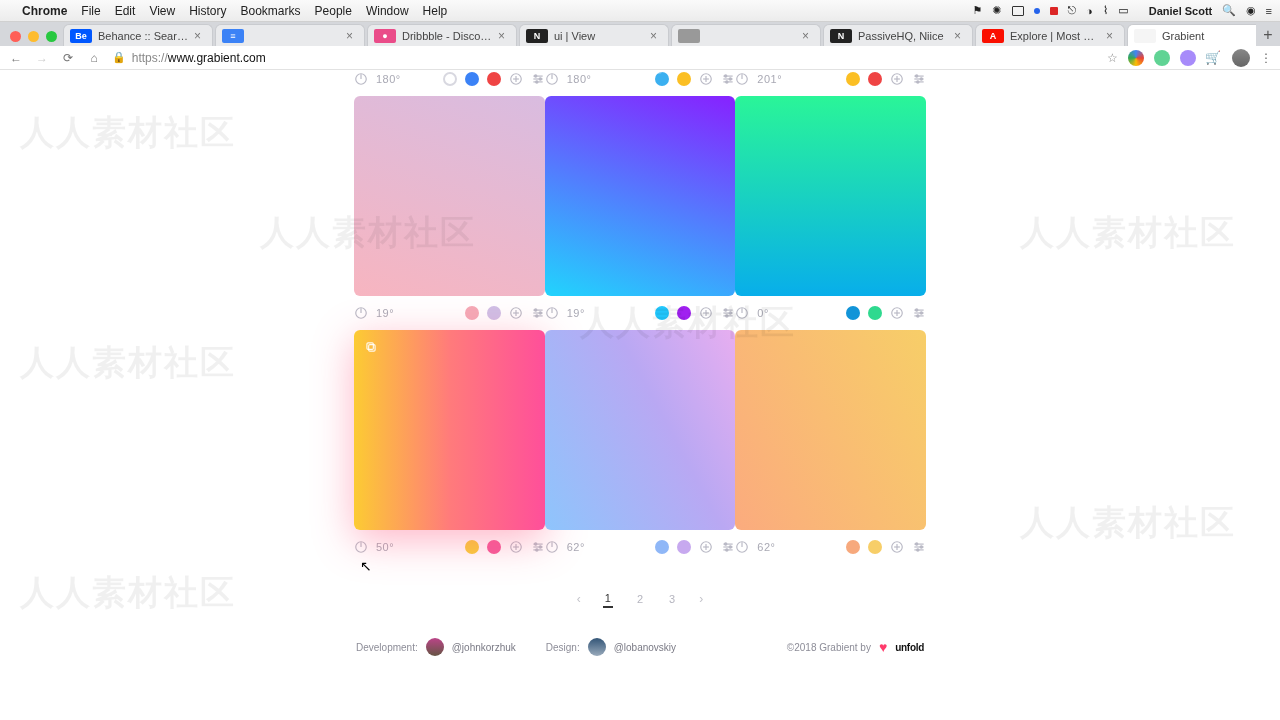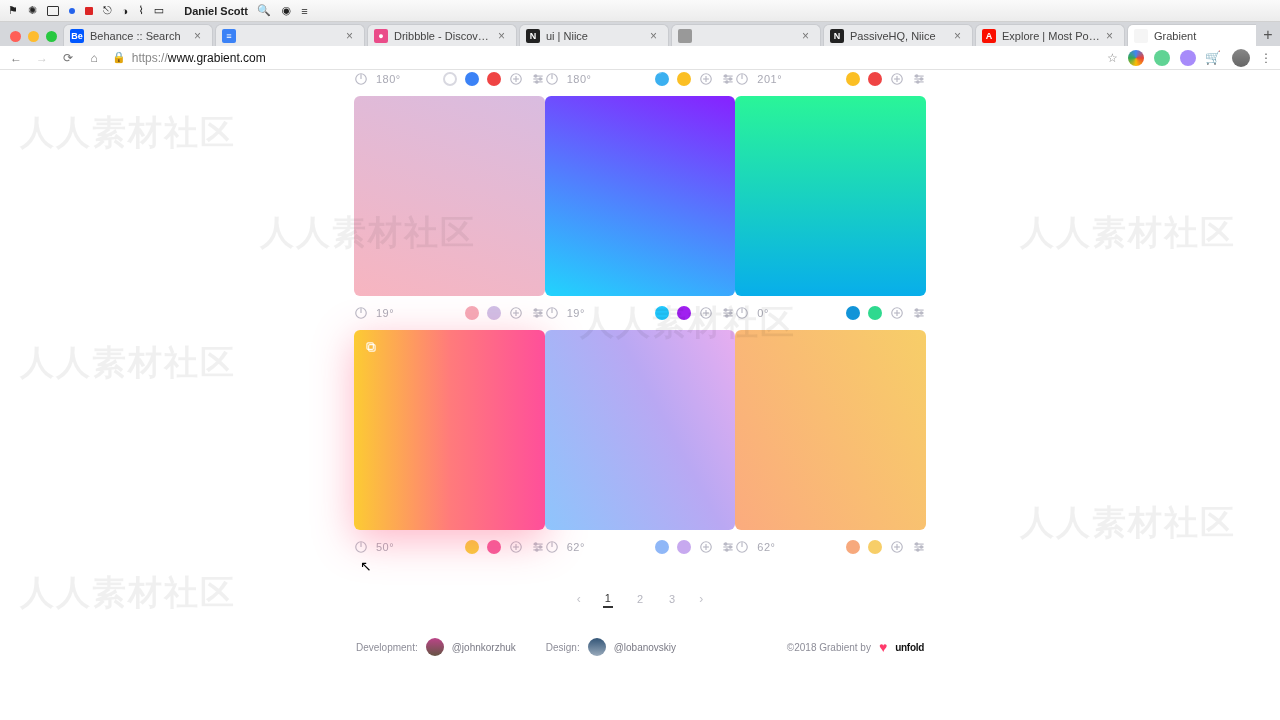--- a/index.html
+++ b/index.html
@@ -14,21 +14,21 @@
 .mi-box { width:12px; height:10px; border:1.5px solid #333; border-radius:1px; }
 .dot { width:6px; height:6px; border-radius:50%; }
 
 
 .tabbar { height:24px; background:#d5d7db; display:flex; align-items:flex-end; padding-left:8px; position:relative; }
 .traffic { display:flex; gap:7px; align-items:center; padding:0 6px 4px 2px; }
 .tl { width:11px; height:11px; border-radius:50%; }
 .tl.r{background:#ff5f57;} .tl.y{background:#febc2e;} .tl.g{background:#28c840;}
 .tab { height:22px; min-width:150px; max-width:162px; background:#e9eaec; border-radius:6px 6px 0 0; margin-right:2px; display:flex; align-items:center; padding:0 6px; font-size:11px; color:#444; gap:6px; position:relative; border:1px solid #c9cbcf; border-bottom:none; overflow:hidden; }
 .tab.active { background:#fff; z-index:2; }
-.tab .fav { width:14px; height:14px; border-radius:2px; flex:none; display:flex; align-items:center; justify-content:center; font-size:9px; color:#fff; font-weight:bold; }
+.tab .fav { width:22px; height:14px; border-radius:2px; flex:none; display:flex; align-items:center; justify-content:center; font-size:9px; color:#fff; font-weight:bold; }
 .tab .ttl { flex:1; white-space:nowrap; overflow:hidden; text-overflow:ellipsis; }
 .tab .cls { width:12px; height:12px; color:#777; font-size:12px; line-height:1; flex:none; }
 .newtab { width:24px; height:22px; display:flex; align-items:center; justify-content:center; color:#555; font-size:16px; }
 
 .toolbar { height:24px; background:#fff; border-bottom:1px solid #e2e2e2; display:flex; align-items:center; padding:0 8px; gap:10px; font-size:12px; color:#555; }
 .toolbar .navbtn { width:16px; text-align:center; color:#777; }
 .omnibox { flex:1; display:flex; align-items:center; gap:6px; height:18px; }
 .omnibox .lock { color:#2a8f2a; font-size:11px; }
 .omnibox .url { color:#111; font-size:12px; }
 .omnibox .url .sch { color:#888; }
@@ -66,20 +66,32 @@
 .footer .unfold { font-weight:800; color:#111; letter-spacing:-.3px; }
 
 .cursor { position:absolute; left:360px; top:488px; font-size:14px; color:#000; pointer-events:none; z-index:5; }
 
 .watermark { position:absolute; color:rgba(0,0,0,.06); font-size:34px; font-weight:600; letter-spacing:2px; pointer-events:none; }
 </style>
 </head>
 <body>
 
 <div class="menubar">
+  <div class="menubar-left">
+    <span class="apple"></span>
+    <b>Chrome</b>
+    <span>File</span>
+    <span>Edit</span>
+    <span>View</span>
+    <span>History</span>
+    <span>Bookmarks</span>
+    <span>People</span>
+    <span>Window</span>
+    <span>Help</span>
+  </div>
   <div class="menubar-right">
     <span>⚑</span>
     <span>✺</span>
     <span class="mi-box"></span>
     <span class="dot" style="background:#2563eb"></span>
     <span class="dot" style="background:#dc2626;border-radius:1px;width:8px;height:8px"></span>
     <span>⎋</span>
     <span>◑</span>
     <span>⌇</span>
     <span>▭</span>
@@ -108,21 +120,21 @@
   <span class="ttl"></span>
   <span class="cls">×</span>
       </div>
       <div class="tab">
         <span class="fav" style="background:#ea4c89">●</span>
   <span class="ttl">Dribbble - Discover the World</span>
   <span class="cls">×</span>
       </div>
       <div class="tab">
         <span class="fav" style="background:#222">N</span>
-  <span class="ttl">ui | Niice</span>
+  <span class="ttl">ui | View</span>
   <span class="cls">×</span>
       </div>
       <div class="tab">
         <span class="fav" style="background:#999"></span>
   <span class="ttl"></span>
   <span class="cls">×</span>
       </div>
       <div class="tab">
         <span class="fav" style="background:#222">N</span>
   <span class="ttl">PassiveHQ, Niice</span>

